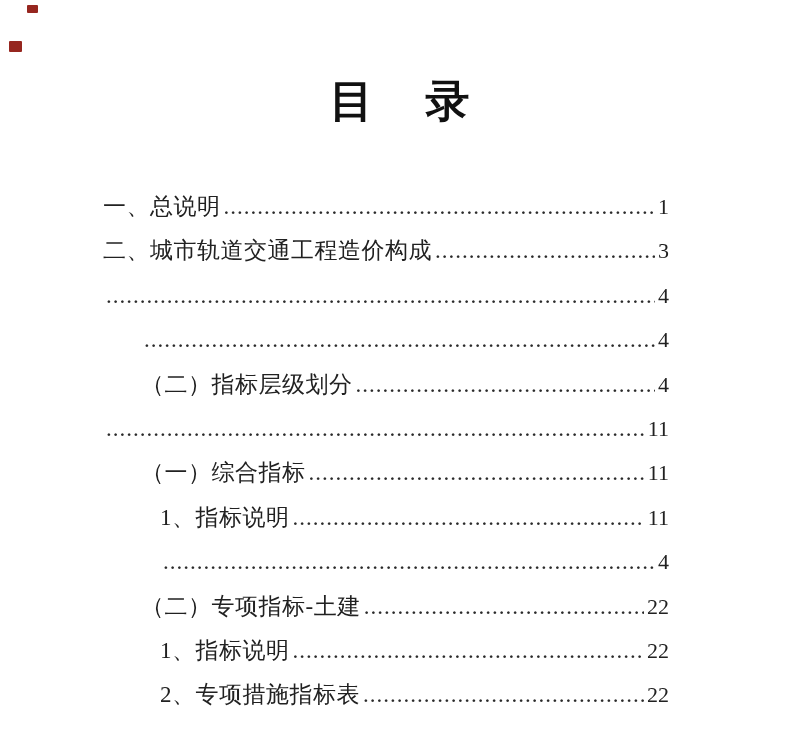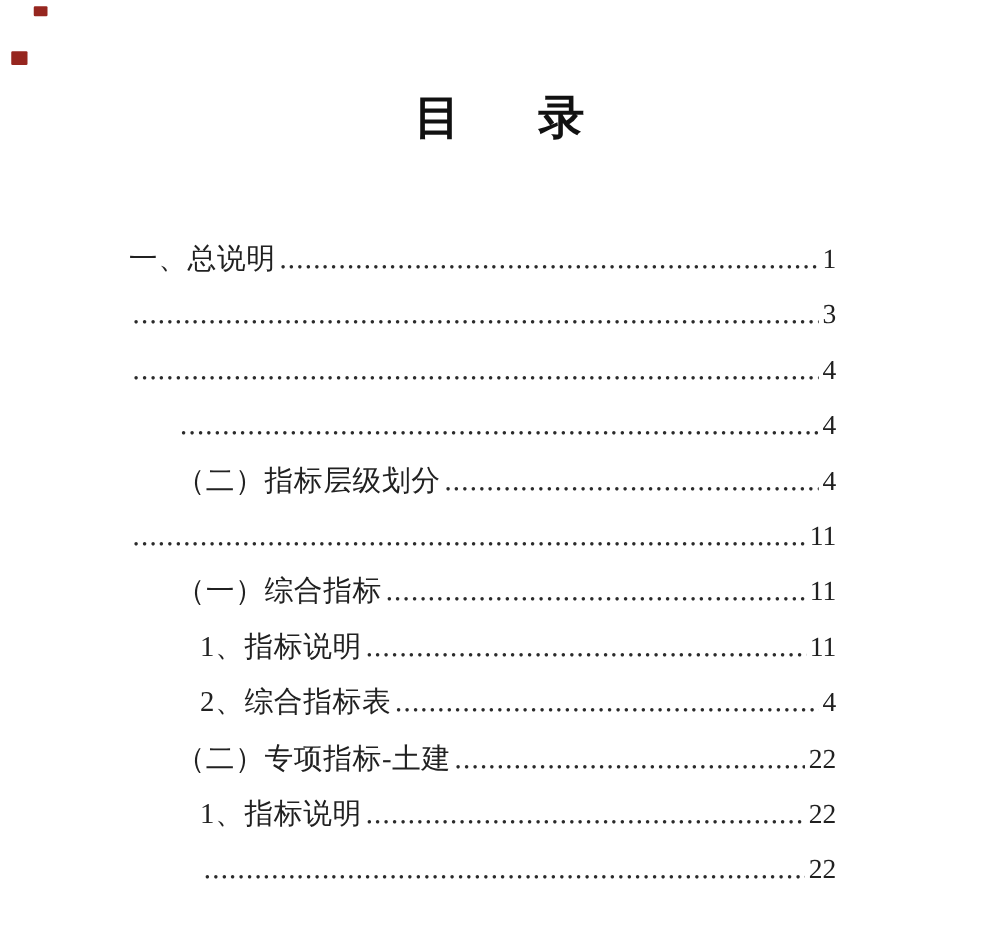--- a/index.html
+++ b/index.html
@@ -18,26 +18,26 @@
     position: absolute;
     inset: 0;
     background: #ffffff;
   }
   .doc-title {
     position: absolute;
     top: 51px;
     left: 0;
     right: 0;
     text-align: center;
-    font-size: 37px;
+    font-size: 44px;
     line-height: 42px;
     font-weight: bold;
     color: #111111;
     word-spacing: 38px;
-    font-family: Liberation Mono, monospace;
+    font-family: Liberation Sans, sans-serif;
     letter-spacing: 1px;
   }
   .toc {
     position: absolute;
     top: 185px;
     left: 103px;
     width: 566px;
   }
   .toc-row {
     display: flex;
@@ -85,20 +85,21 @@
 
   <h1 class="doc-title">目 录</h1>
 
   <div class="toc">
       <div class="toc-row level-1">
         <span class="toc-label">一、总说明</span>
         <span class="toc-leader">................................................................................................................................................................</span>
         <span class="toc-page">1</span>
       </div>
       <div class="toc-row level-1">
+        <span class="toc-label">二、城市轨道交通工程造价构成</span>
         <span class="toc-leader">................................................................................................................................................................</span>
         <span class="toc-page">3</span>
       </div>
       <div class="toc-row level-1">
         <span class="toc-leader">................................................................................................................................................................</span>
         <span class="toc-page">4</span>
       </div>
       <div class="toc-row level-2">
         <span class="toc-leader">................................................................................................................................................................</span>
         <span class="toc-page">4</span>
@@ -116,33 +117,33 @@
         <span class="toc-label">（一）综合指标</span>
         <span class="toc-leader">................................................................................................................................................................</span>
         <span class="toc-page">11</span>
       </div>
       <div class="toc-row level-3">
         <span class="toc-label">1、指标说明</span>
         <span class="toc-leader">................................................................................................................................................................</span>
         <span class="toc-page">11</span>
       </div>
       <div class="toc-row level-3">
-        <span class="toc-label">2、综合指标表</span>
         <span class="toc-leader">................................................................................................................................................................</span>
         <span class="toc-page">4</span>
       </div>
       <div class="toc-row level-2">
         <span class="toc-label">（二）专项指标-土建</span>
         <span class="toc-leader">................................................................................................................................................................</span>
         <span class="toc-page">22</span>
       </div>
       <div class="toc-row level-3">
         <span class="toc-label">1、指标说明</span>
         <span class="toc-leader">................................................................................................................................................................</span>
         <span class="toc-page">22</span>
       </div>
       <div class="toc-row level-3">
+        <span class="toc-label">2、专项措施指标表</span>
         <span class="toc-leader">................................................................................................................................................................</span>
         <span class="toc-page">22</span>
       </div>
     </div>
 
 </div>
 
 </body></html>

